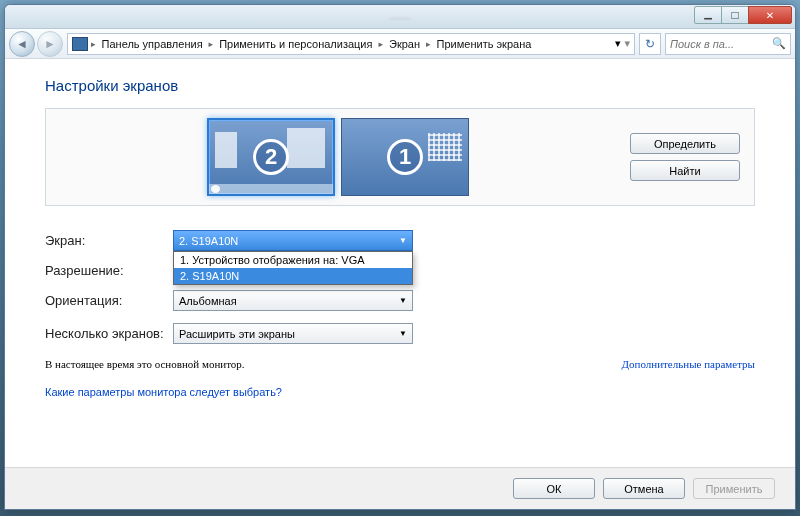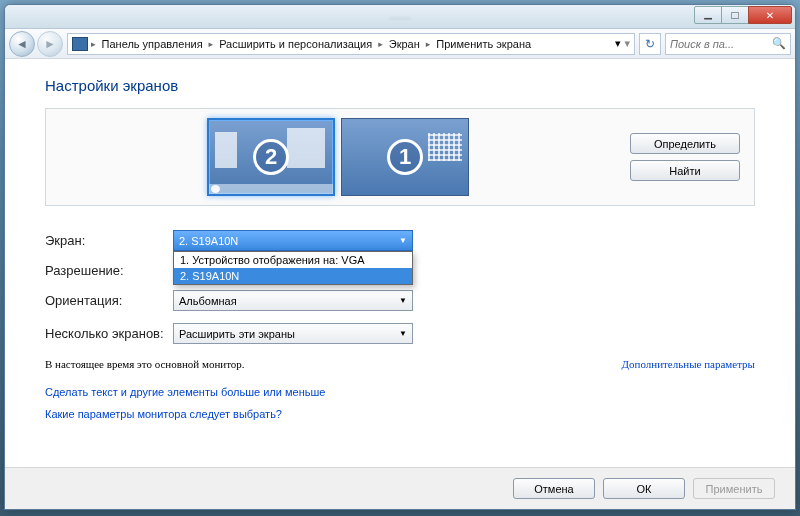--- a/index.html
+++ b/index.html
@@ -199,21 +199,21 @@
   <div class="navbar">
     <div class="nav-btns">
       <div class="nav-circle back">◄</div>
       <div class="nav-circle fwd">►</div>
     </div>
     <div class="breadcrumb">
       <div class="bc-icon"></div>
       <span class="bc-chev">▸</span>
       <span class="bc-item">Панель управления</span>
       <span class="bc-chev">▸</span>
-      <span class="bc-item">Расширить и персонализация</span>
+      <span class="bc-item">Применить и персонализация</span>
       <span class="bc-chev">▸</span>
       <span class="bc-item">Экран</span>
       <span class="bc-chev">▸</span>
       <span class="bc-item">Применить экрана</span>
       <div class="bc-drop">
         <span>▾</span>
         <span style="color:#888">▾</span>
       </div>
     </div>
     <div class="refresh-btn">
@@ -282,25 +282,24 @@
       </div>
     </div>
 
     <div class="status-row">
       <span>В настоящее время это основной монитор.</span>
       <div class="spacer"></div>
       <span class="link">Дополнительные параметры</span>
     </div>
 
     <div class="links-block">
-      <span class="link">Сделать текст и другие элементы больше или меньше</span>
       <span class="link">Какие параметры монитора следует выбрать?</span>
     </div>
 
   </div>
 
   <div class="footer">
+    <div class="btn">ОК</div>
     <div class="btn">Отмена</div>
-    <div class="btn">ОК</div>
     <div class="btn disabled">Применить</div>
   </div>
 
 </div>
 
 </body></html>

